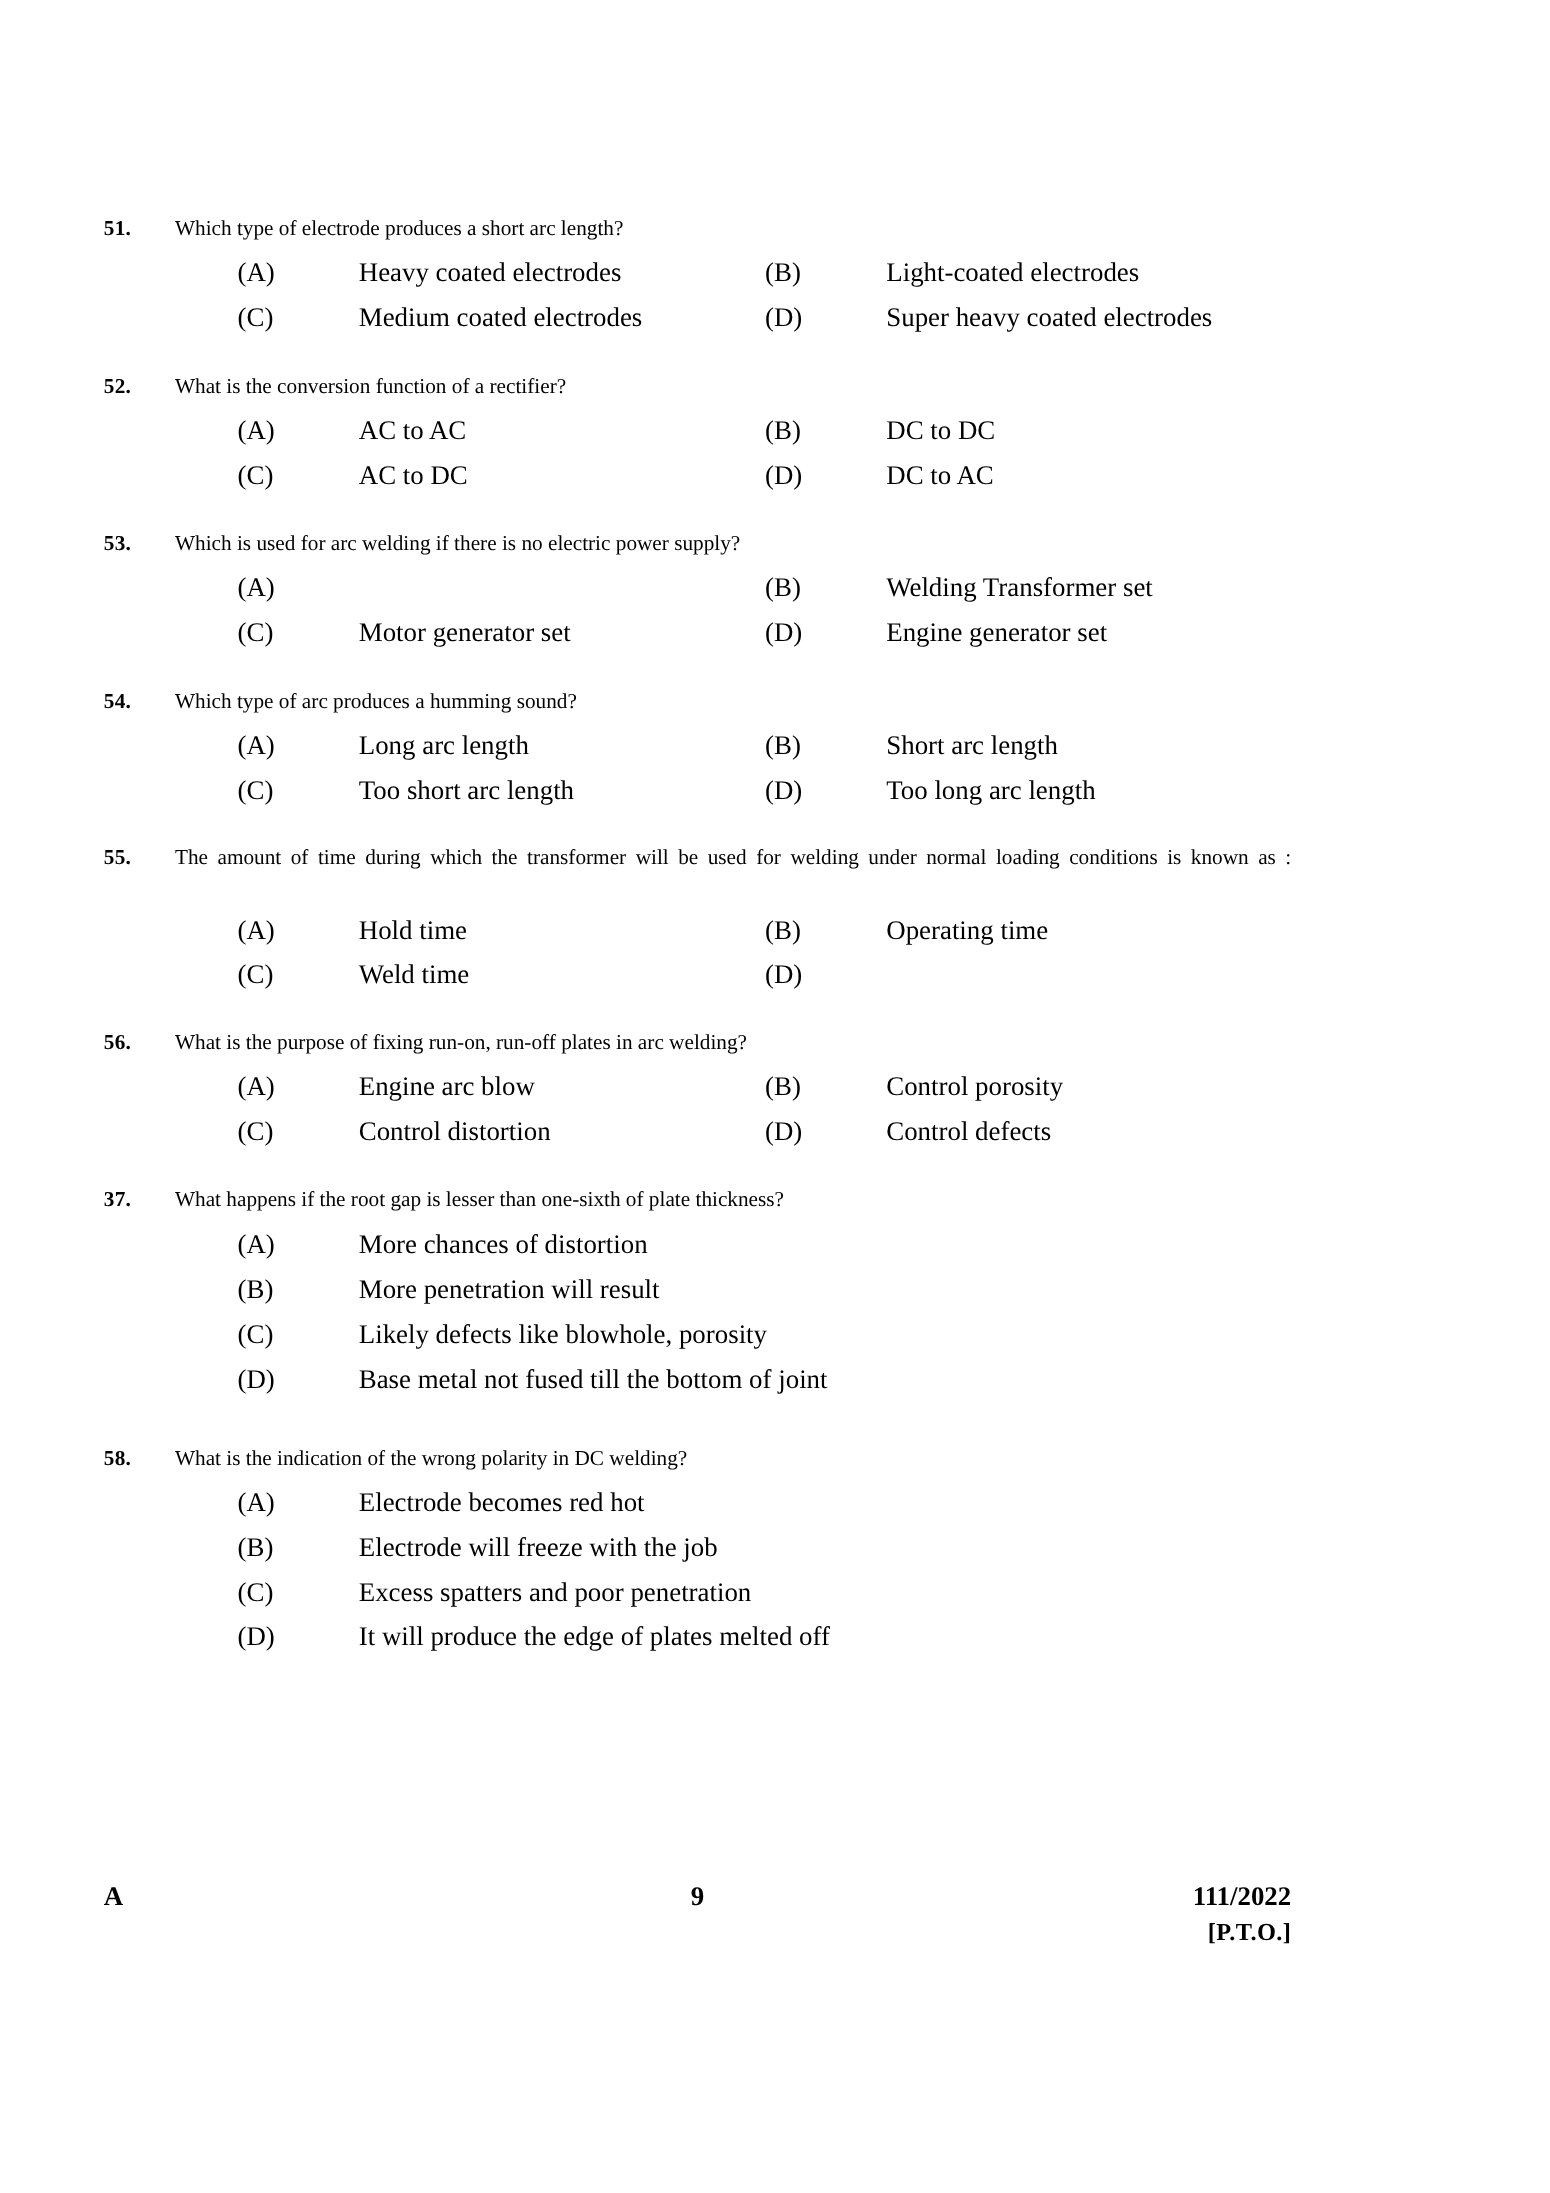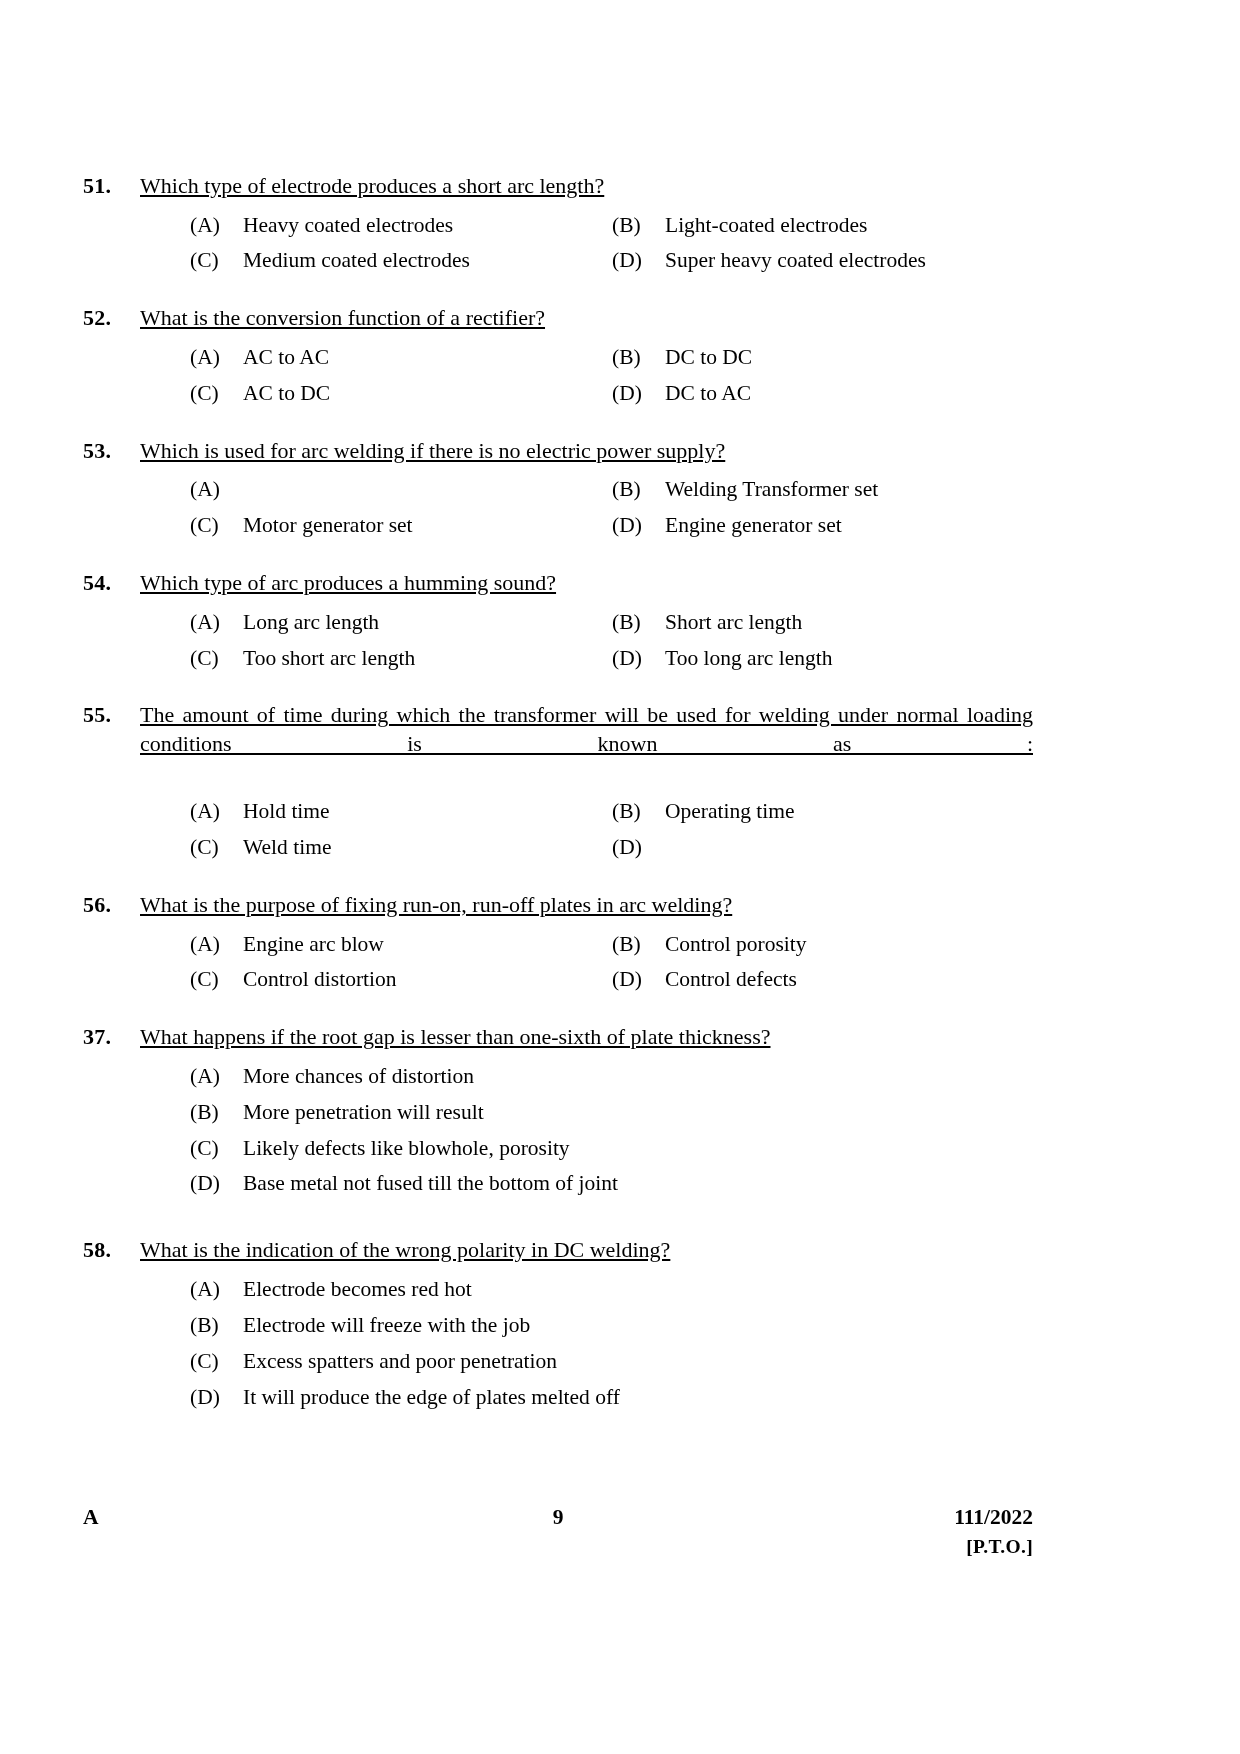--- a/index.html
+++ b/index.html
@@ -34,36 +34,35 @@
 
   
   .q-block {
     display: block;
     margin-bottom: 0;
   }
 
   .q-head {
     display: flex;
     align-items: flex-start;
-    font-size: 22px;
+    font-size: 17px;
     line-height: 1.30;
     justify-content: space-between;
   }
   .q-num {
     flex: 0 0 auto;
     width: 57px;
     font-weight: bold;
     letter-spacing: 0.2px;
   }
   .q-text {
     flex: 1 1 auto;
     text-align: justify;
     text-justify: inter-word;
     hyphens: none;
-    text-decoration: underline;
   }
   .q-text.justify-two-line {
     text-align: justify;
   }
   .q-text.justify-two-line::after {
     content: "";
     display: inline-block;
     width: 100%;
   }
 
@@ -90,20 +89,21 @@
   .opt.col-b { flex: 1 1 auto; }
   .opt.col-full { flex: 1 1 auto; }
 
   .opt-label {
     flex: 0 0 auto;
     width: 53px;
   }
   .opt-text {
     flex: 1 1 auto;
     white-space: nowrap;
+    margin-left: 44px;
   }
 
   .opts.stacked .opt-row { margin-bottom: 9px; }
 
   
   .gap-after { height: 30px; }
 
   
   .footer {
     position: absolute;

